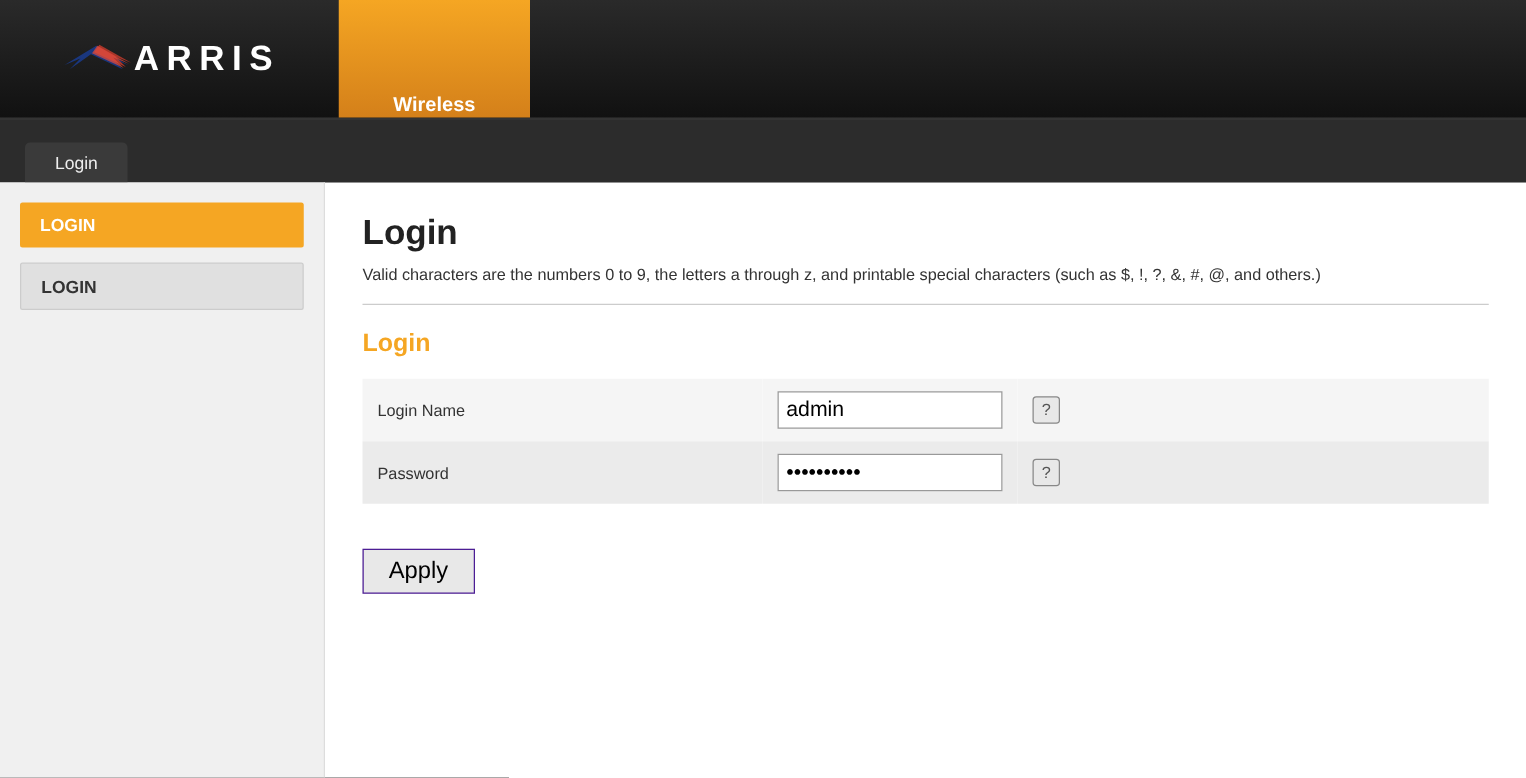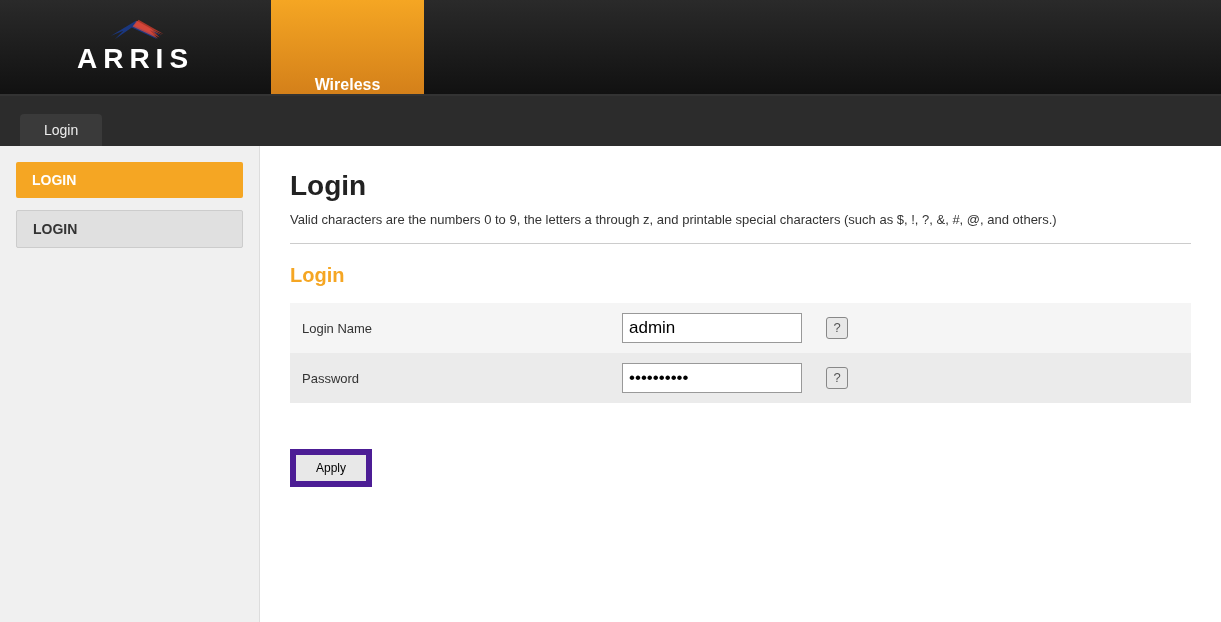--- a/index.html
+++ b/index.html
@@ -23,21 +23,21 @@
     .logo-area {
       width: 271px;
       display: flex;
       align-items: center;
       justify-content: center;
       height: 100%;
     }
 
     .arris-logo {
       display: flex;
-      flex-direction: column;
+      flex-direction: row;
       align-items: center;
     }
 
     .arris-bird {
       width: 60px;
       height: 22px;
       margin-bottom: 2px;
     }
 
     .arris-text {
@@ -215,24 +215,23 @@
       text-align: center;
       line-height: 20px;
       font-size: 13px;
       color: #555;
       cursor: pointer;
     }
 
     .apply-btn {
       padding: 6px 20px;
       background: #e8e8e8;
-      border: 6px solid #4c1d95;
+      border: 1px solid #4c1d95;
       cursor: pointer;
-      font-size: 12px;
-      margin-top: 10px;
+      font-size: 19px;
     }
 
     
     .sidebar-separator {
       height: 8px;
     }
   </style>
 </head>
 <body>
 

